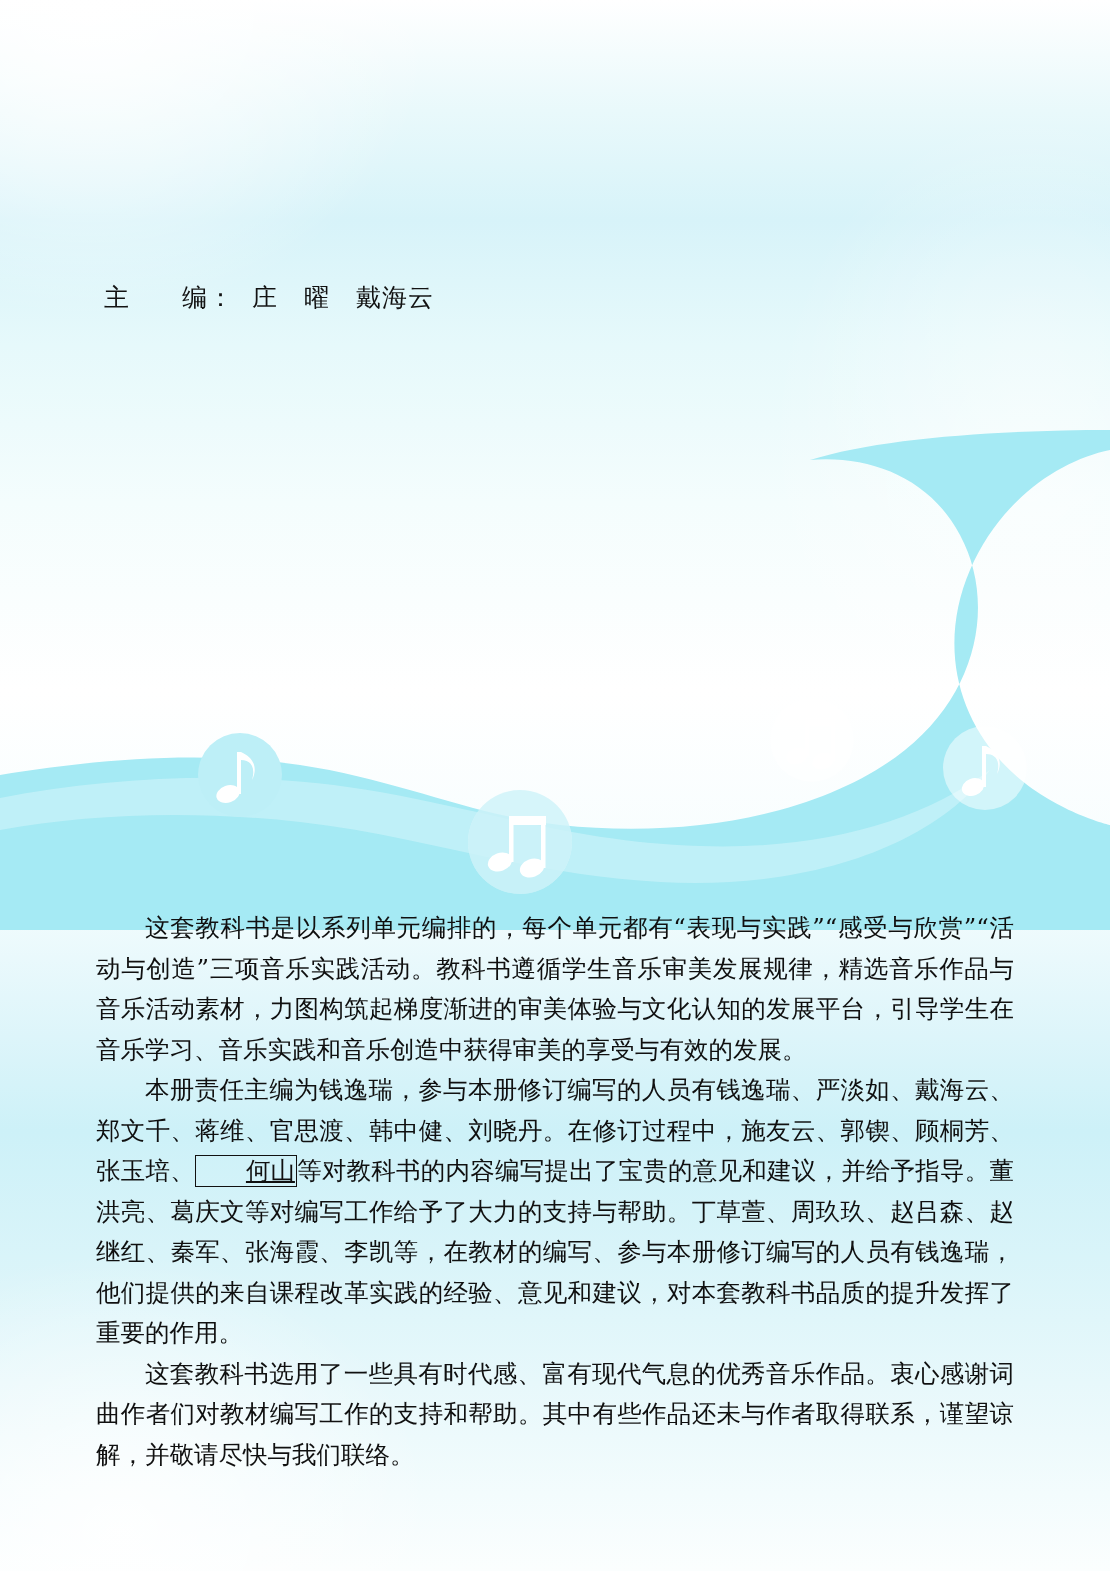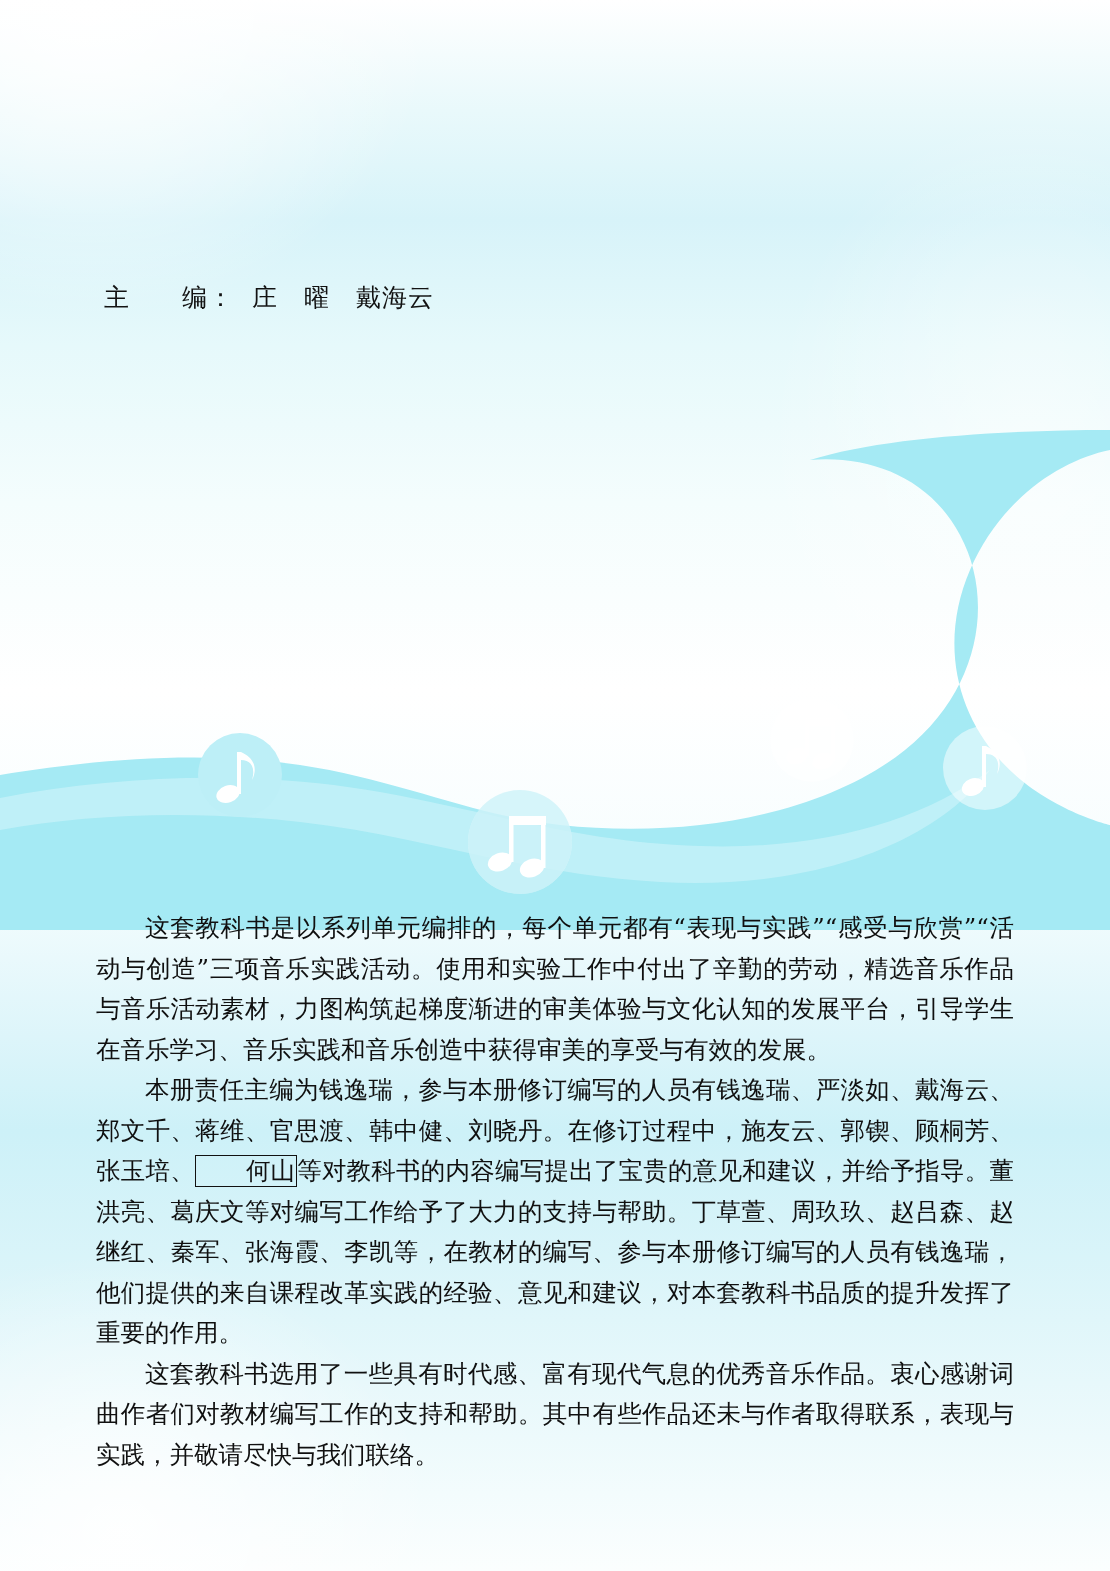--- a/index.html
+++ b/index.html
@@ -96,20 +96,21 @@
   .bodytext p {
     margin: 0 0 0 0;
     text-indent: 2em;
     text-align: justify;
   }
   .boxed {
     border: 1.6px solid #111;
     padding: 0 1px;
     display: inline-block;
     line-height: 30px;
+    text-decoration: underline;
   }
 </style>
 </head>
 <body>
 
 <div class="page">
 
   <div class="glow-tl"></div>
   <div class="glow-bl"></div>
   <div class="glow-r"></div>
@@ -165,18 +166,18 @@
       <circle cx="985" cy="338" r="42" fill="#ffffff" opacity="0.5"></circle>
       <g fill="#ffffff">
         <ellipse cx="973" cy="357" rx="11.5" ry="8.5" transform="rotate(-20 973 357)"></ellipse>
         <rect x="982" y="316" width="4" height="41"></rect>
         <path d="M986,316 C999,322 1003,332 997,344 C1001,330 995,324 986,324 Z"></path>
       </g>
     </g>
   </svg>
 
   <div class="bodytext">
-    <p>这套教科书是以系列单元编排的，每个单元都有“表现与实践”“感受与欣赏”“活动与创造”三项音乐实践活动。使用和实验工作中付出了辛勤的劳动，精选音乐作品与音乐活动素材，力图构筑起梯度渐进的审美体验与文化认知的发展平台，引导学生在音乐学习、音乐实践和音乐创造中获得审美的享受与有效的发展。</p>
+    <p>这套教科书是以系列单元编排的，每个单元都有“表现与实践”“感受与欣赏”“活动与创造”三项音乐实践活动。教科书遵循学生音乐审美发展规律，精选音乐作品与音乐活动素材，力图构筑起梯度渐进的审美体验与文化认知的发展平台，引导学生在音乐学习、音乐实践和音乐创造中获得审美的享受与有效的发展。</p>
     <p><span>本册责任主编为钱逸瑞，参与本册修订编写的人员有钱逸瑞、严淡如、戴海云、郑文千、蒋维、官思渡、韩中健、刘晓丹。在修订过程中，施友云、郭锲、顾桐芳、张玉培、</span><span class="boxed">何山</span><span>等对教科书的内容编写提出了宝贵的意见和建议，并给予指导。董洪亮、葛庆文等对编写工作给予了大力的支持与帮助。丁草萱、周玖玖、赵吕森、赵继红、秦军、张海霞、李凯等，在教材的编写、参与本册修订编写的人员有钱逸瑞，他们提供的来自课程改革实践的经验、意见和建议，对本套教科书品质的提升发挥了重要的作用。</span></p>
-    <p>这套教科书选用了一些具有时代感、富有现代气息的优秀音乐作品。衷心感谢词曲作者们对教材编写工作的支持和帮助。其中有些作品还未与作者取得联系，表现与实践，并敬请尽快与我们联络。</p>
+    <p>这套教科书选用了一些具有时代感、富有现代气息的优秀音乐作品。衷心感谢词曲作者们对教材编写工作的支持和帮助。其中有些作品还未与作者取得联系，谨望谅解，并敬请尽快与我们联络。</p>
   </div>
 
 </div>
 
 </body></html>

